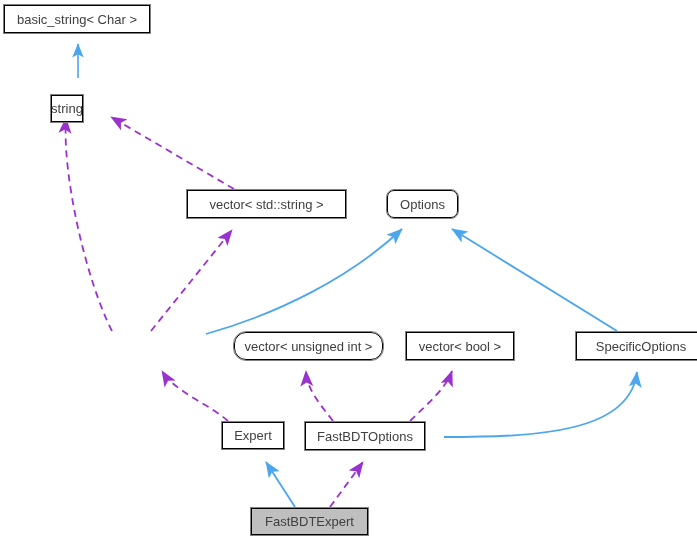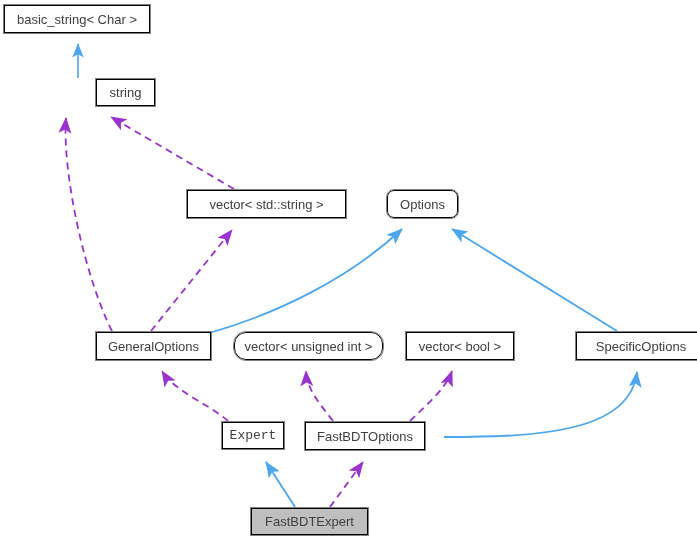--- a/index.html
+++ b/index.html
@@ -106,49 +106,46 @@
 
     <g>
       <path d="M330,507 L363,462" fill="none" stroke="#9a32cd" stroke-width="1.8" stroke-dasharray="7,5" marker-end="url(#arrow-purple)"></path>
     </g>
   </svg>
 
   <div class="node" style="left:4px; top:5px; width:146px; height:28px;">
     <span class="node-label">basic_string&lt; Char &gt;</span>
   </div>
 
-  <div class="node" style="left:51px; top:79px; width:59px; height:27px;margin-left:45px;">
+  <div class="node" style="left:51px; top:95px; width:32px; height:27px;">
     <span class="node-label">string</span>
   </div>
 
   <div class="node" style="left:187px; top:190px; width:159px; height:28px;">
     <span class="node-label">vector&lt; std::string &gt;</span>
   </div>
 
   <div class="node" style="left:387px; top:190px; width:71px; height:28px;border-radius:7px;">
     <span class="node-label">Options</span>
   </div>
 
-  <div class="node" style="left:96px; top:332px; width:115px; height:28px;">
-    <span class="node-label">GeneralOptions</span>
-  </div>
 
   <div class="node" style="left:234px; top:332px; width:149px; height:28px;border-radius:12px;">
     <span class="node-label">vector&lt; unsigned int &gt;</span>
   </div>
 
   <div class="node" style="left:406px; top:332px; width:108px; height:28px;">
     <span class="node-label">vector&lt; bool &gt;</span>
   </div>
 
   <div class="node" style="left:576px; top:332px; width:130px; height:28px;">
     <span class="node-label">SpecificOptions</span>
   </div>
 
-  <div class="node" style="left:222px; top:422px; width:62px; height:27px;font-family:Liberation Mono, monospace;">
+  <div class="node" style="left:222px; top:422px; width:62px; height:27px;">
     <span class="node-label">Expert</span>
   </div>
 
   <div class="node" style="left:305px; top:422px; width:120px; height:28px;">
     <span class="node-label">FastBDTOptions</span>
   </div>
 
   <div class="node highlight" style="left:251px; top:508px; width:117px; height:27px;">
     <span class="node-label">FastBDTExpert</span>
   </div>

